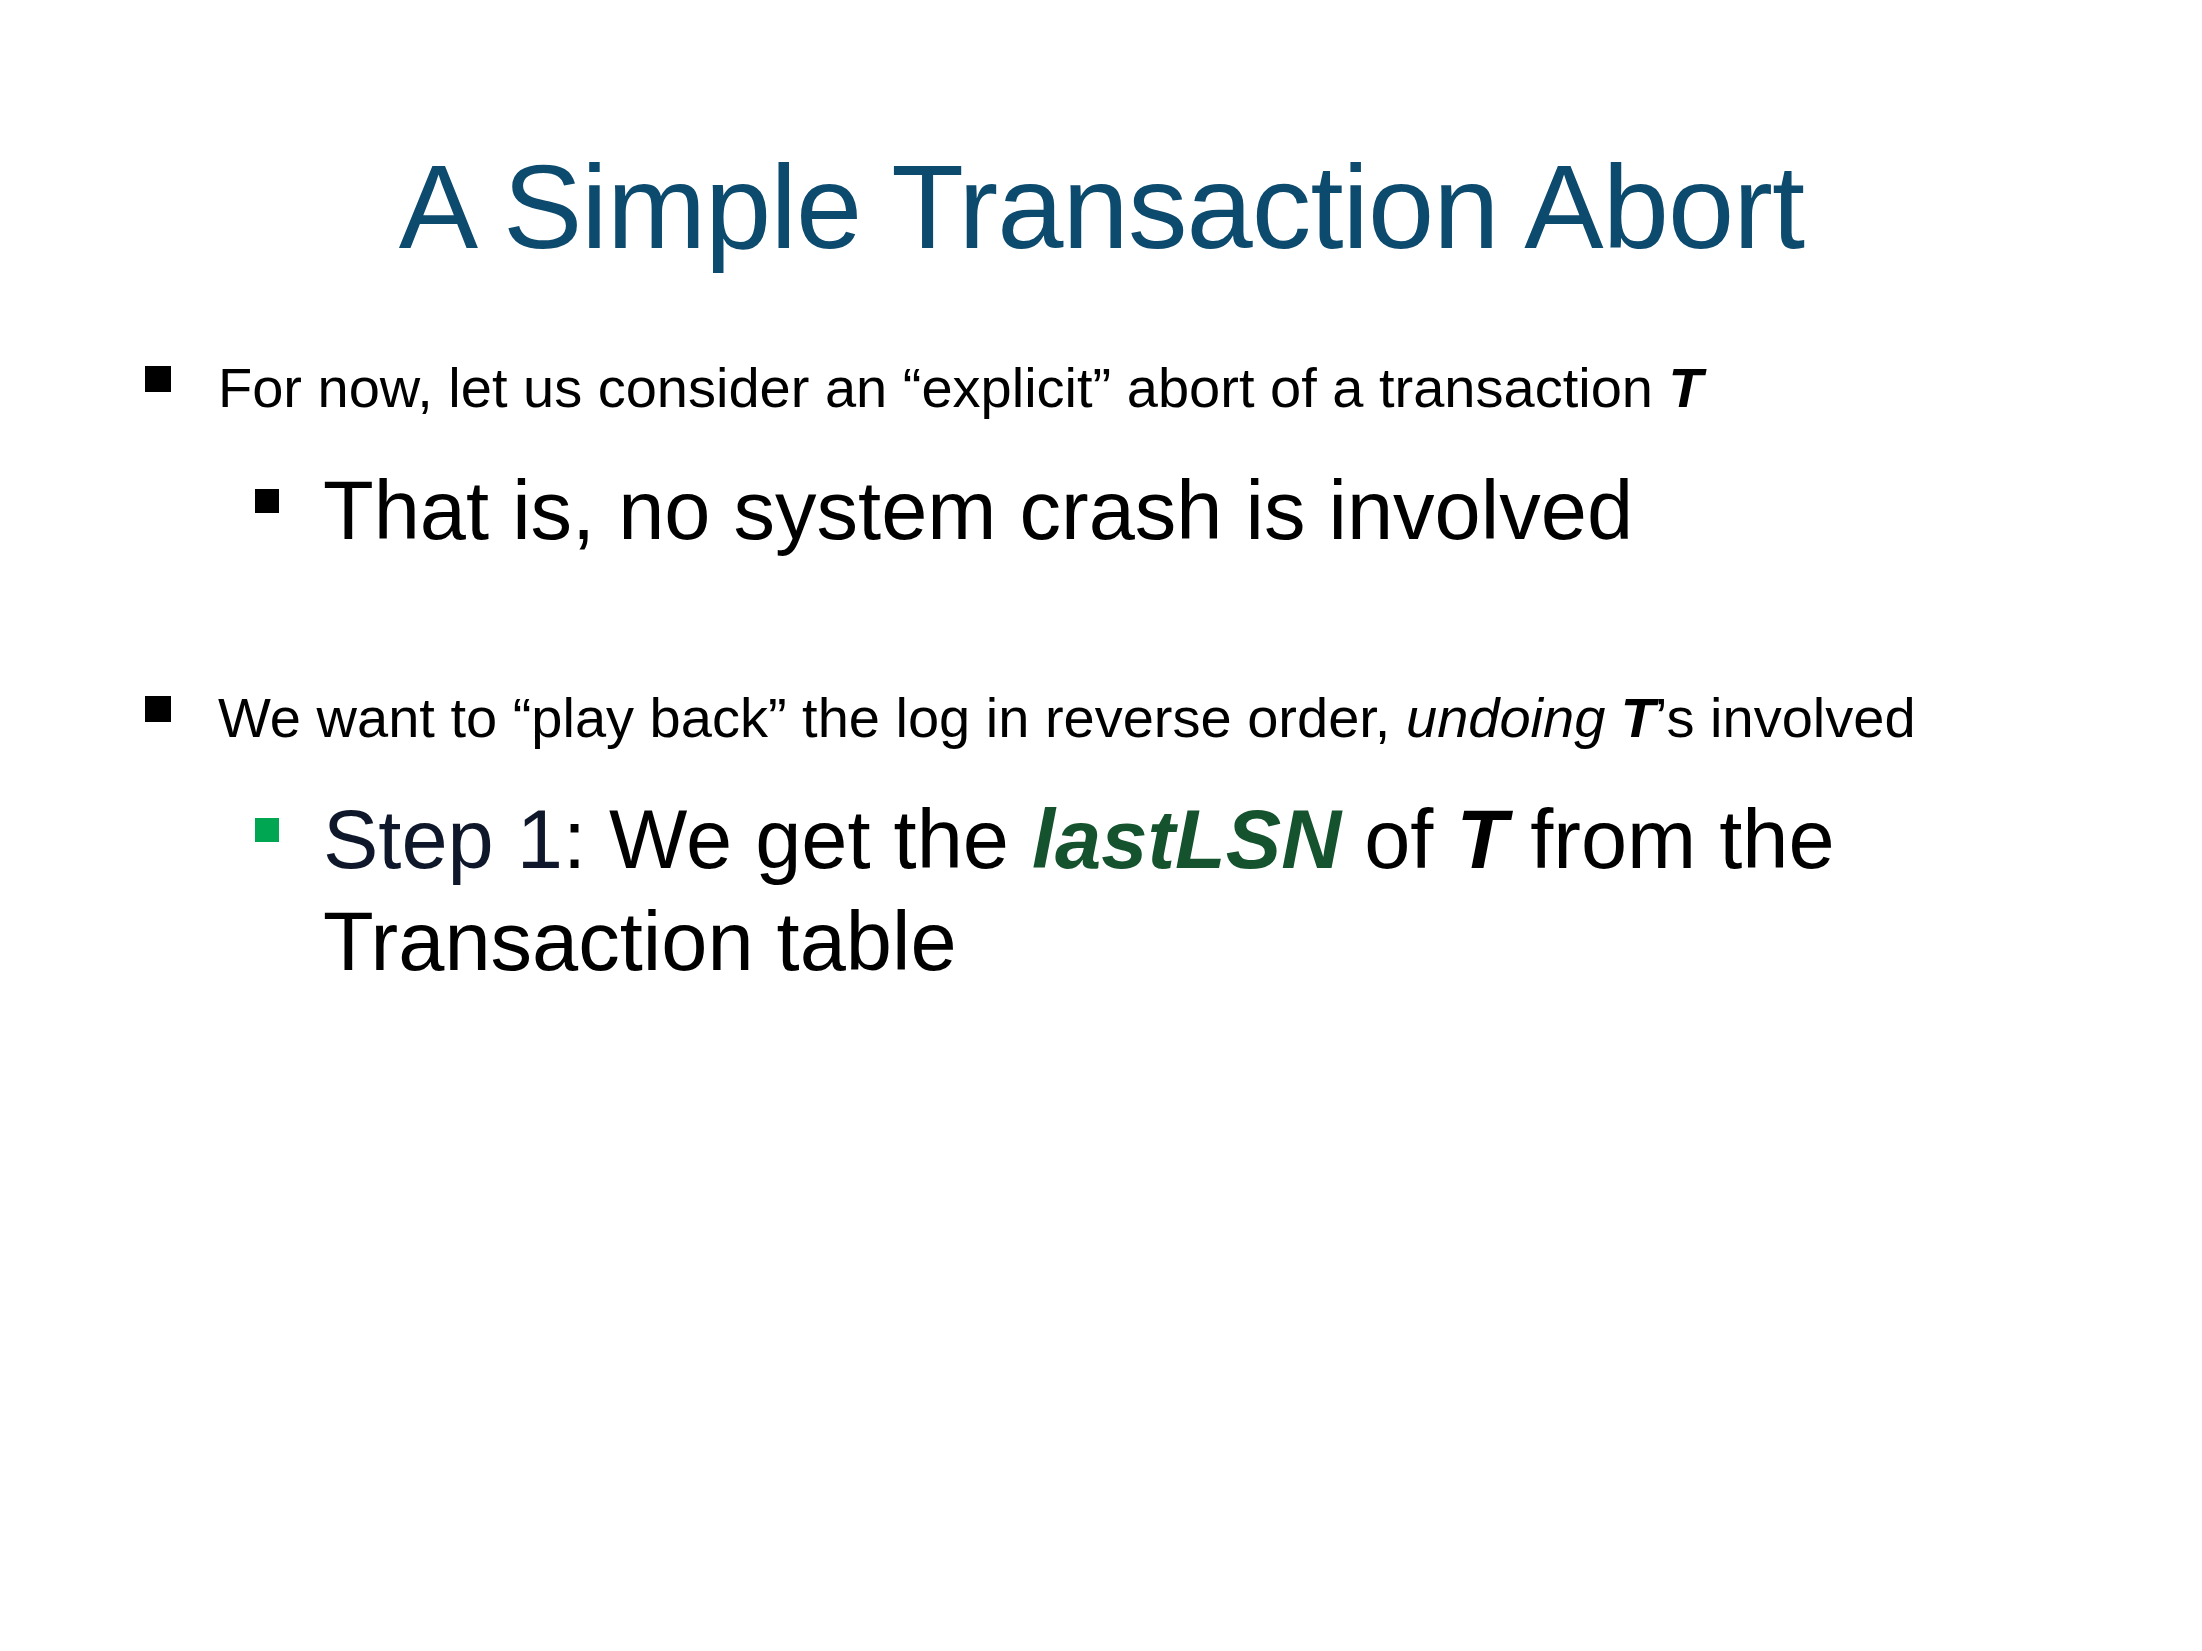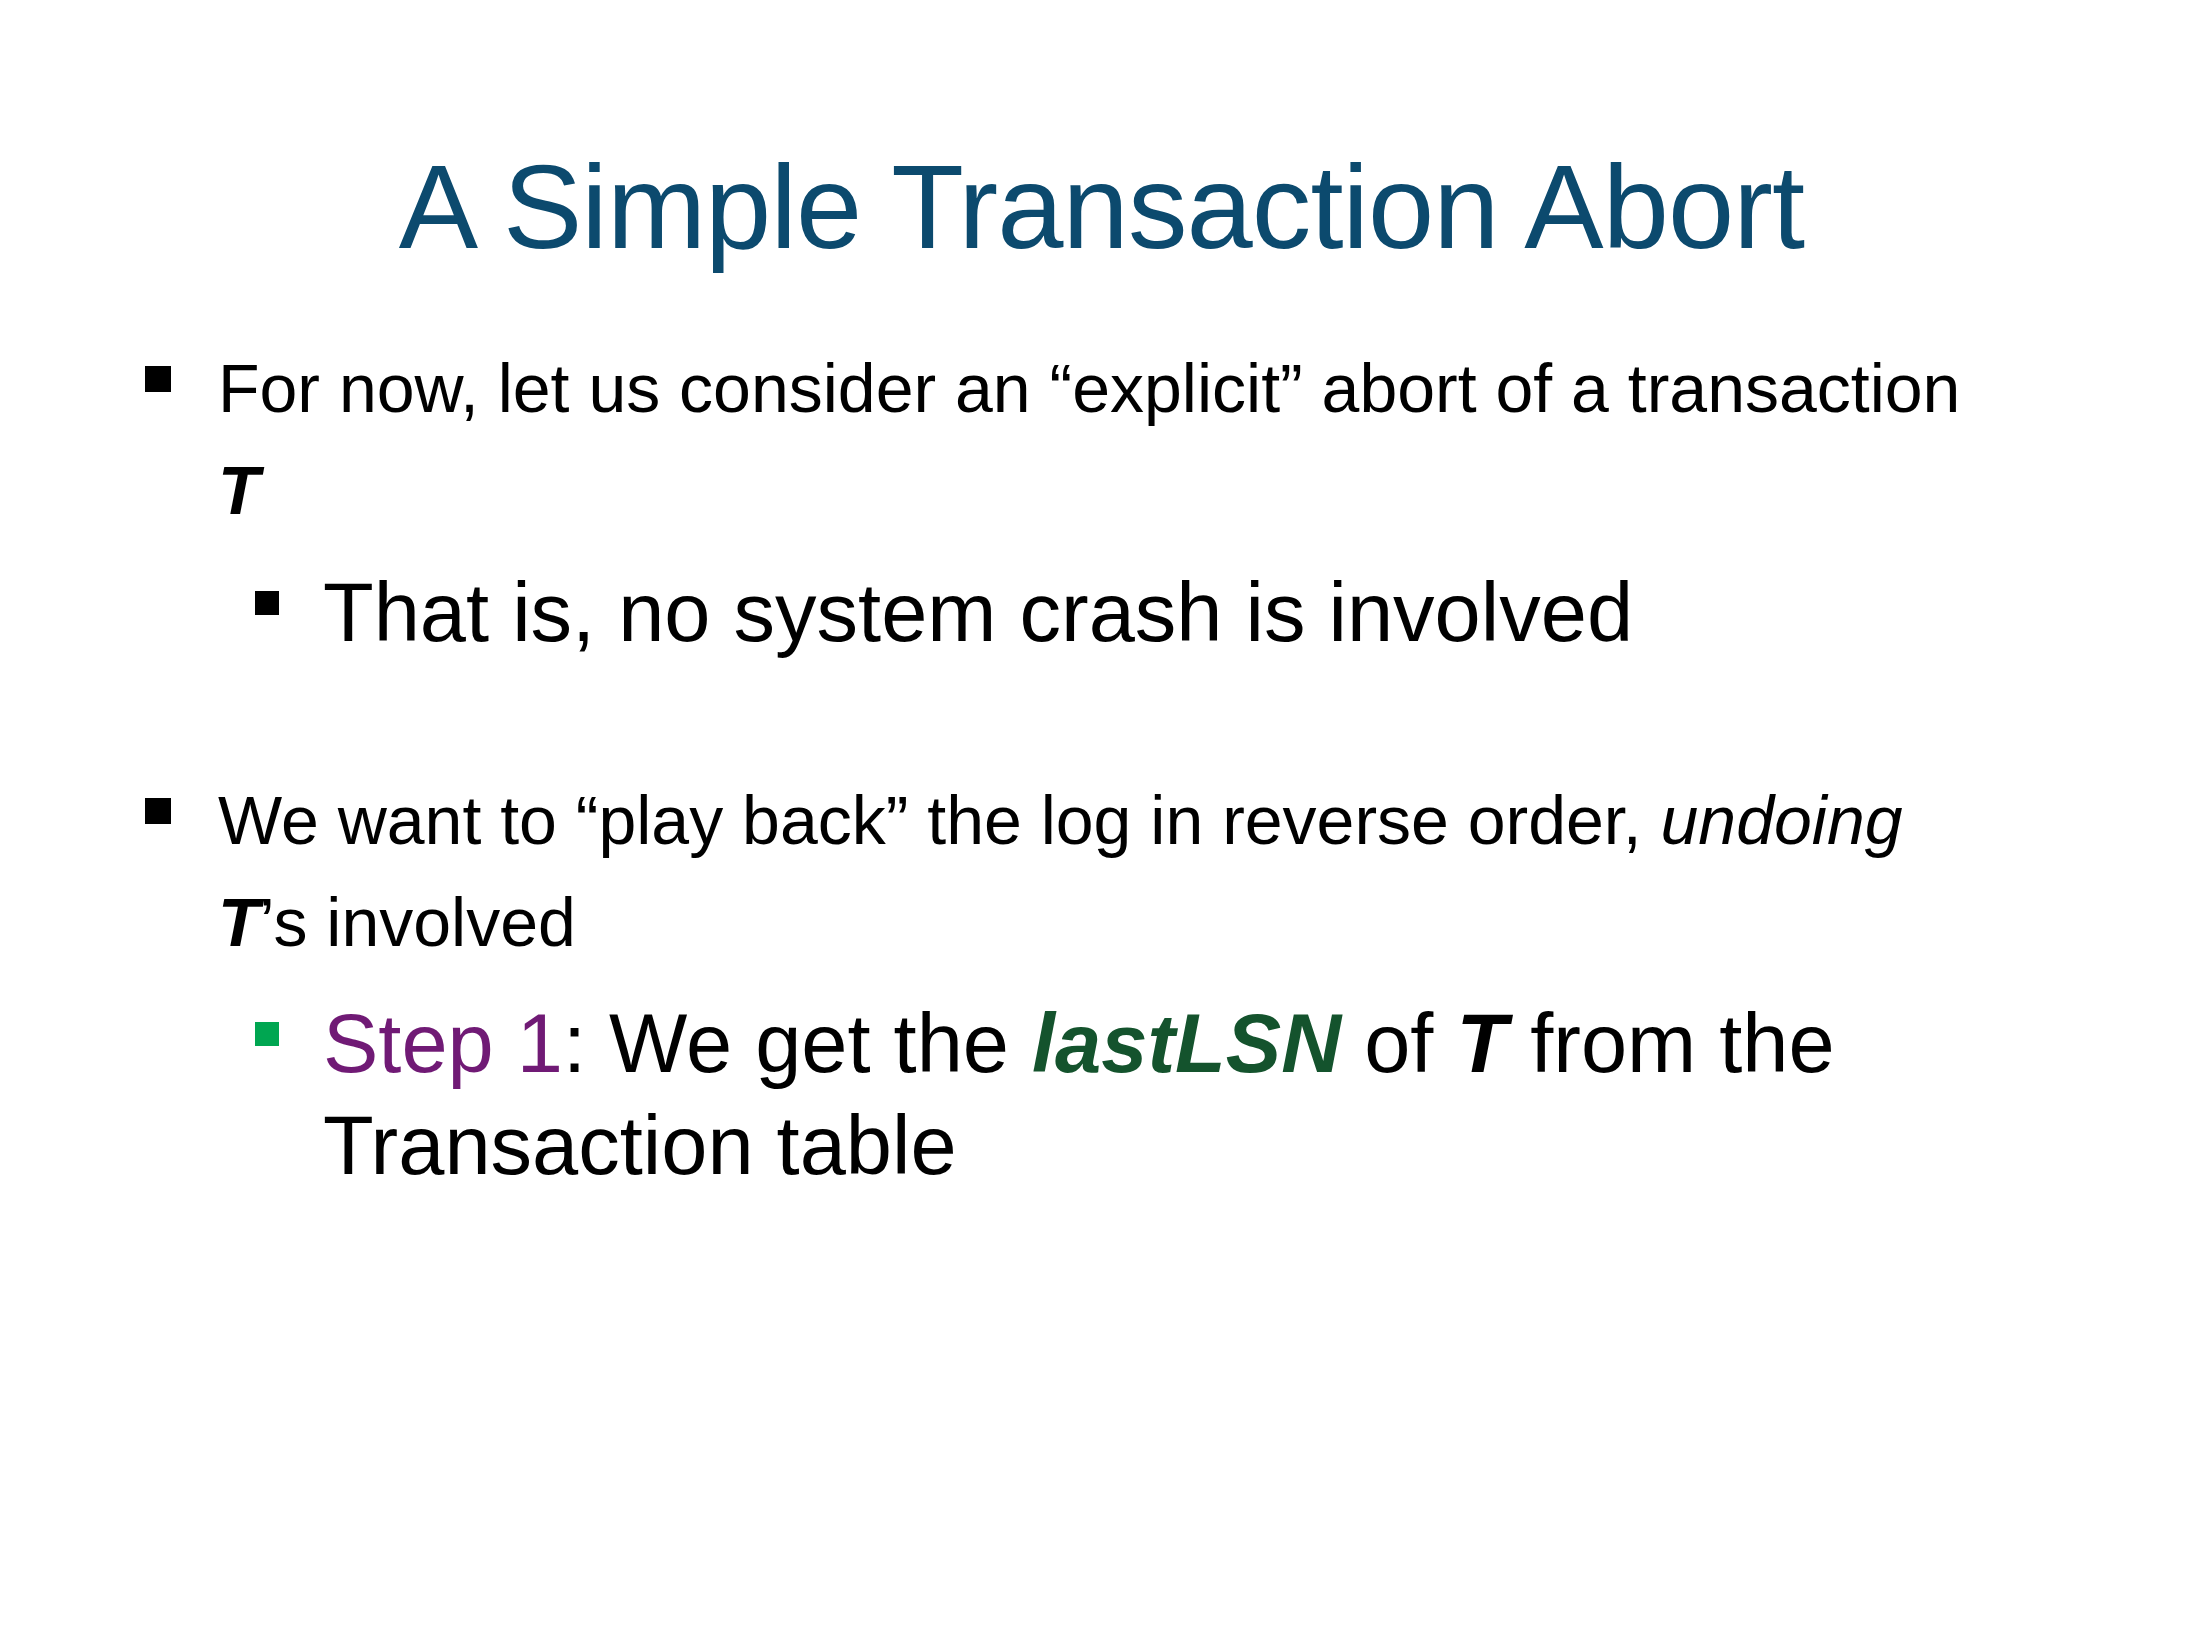--- a/index.html
+++ b/index.html
@@ -48,21 +48,21 @@
   .bullet {
     position: relative;
     display: block;
     box-sizing: border-box;
   }
 
   
   .lvl1 {
     padding-left: 218px;
     padding-right: 206px;
-    font-size: 68px;
+    font-size: 56px;
     line-height: 102px;
     min-height: 102px;
   }
   .lvl1 > .marker {
     position: absolute;
     left: 145px;
     top: 29px;
     width: 26px;
     height: 26px;
     background: #000000;
@@ -89,21 +89,21 @@
   }
 
   .spacer-lg { height: 105px; }
   .spacer-md { height: 103px; }
   .spacer-sm { height: 20.6px; }
 
   .txt { display: inline; }
   .i  { font-style: italic; }
   .bi { font-weight: bold; font-style: italic; }
 
-  .green { color: #701a75; }
+  .green { color: #0f172a; }
   .red   { color: #14532d; font-weight: bold; font-style: italic; }
 </style>
 </head>
 <body>
 
 <div class="slide">
 
   <h1 class="slide-title">A Simple Transaction Abort</h1>
 
   <div class="body-area">

